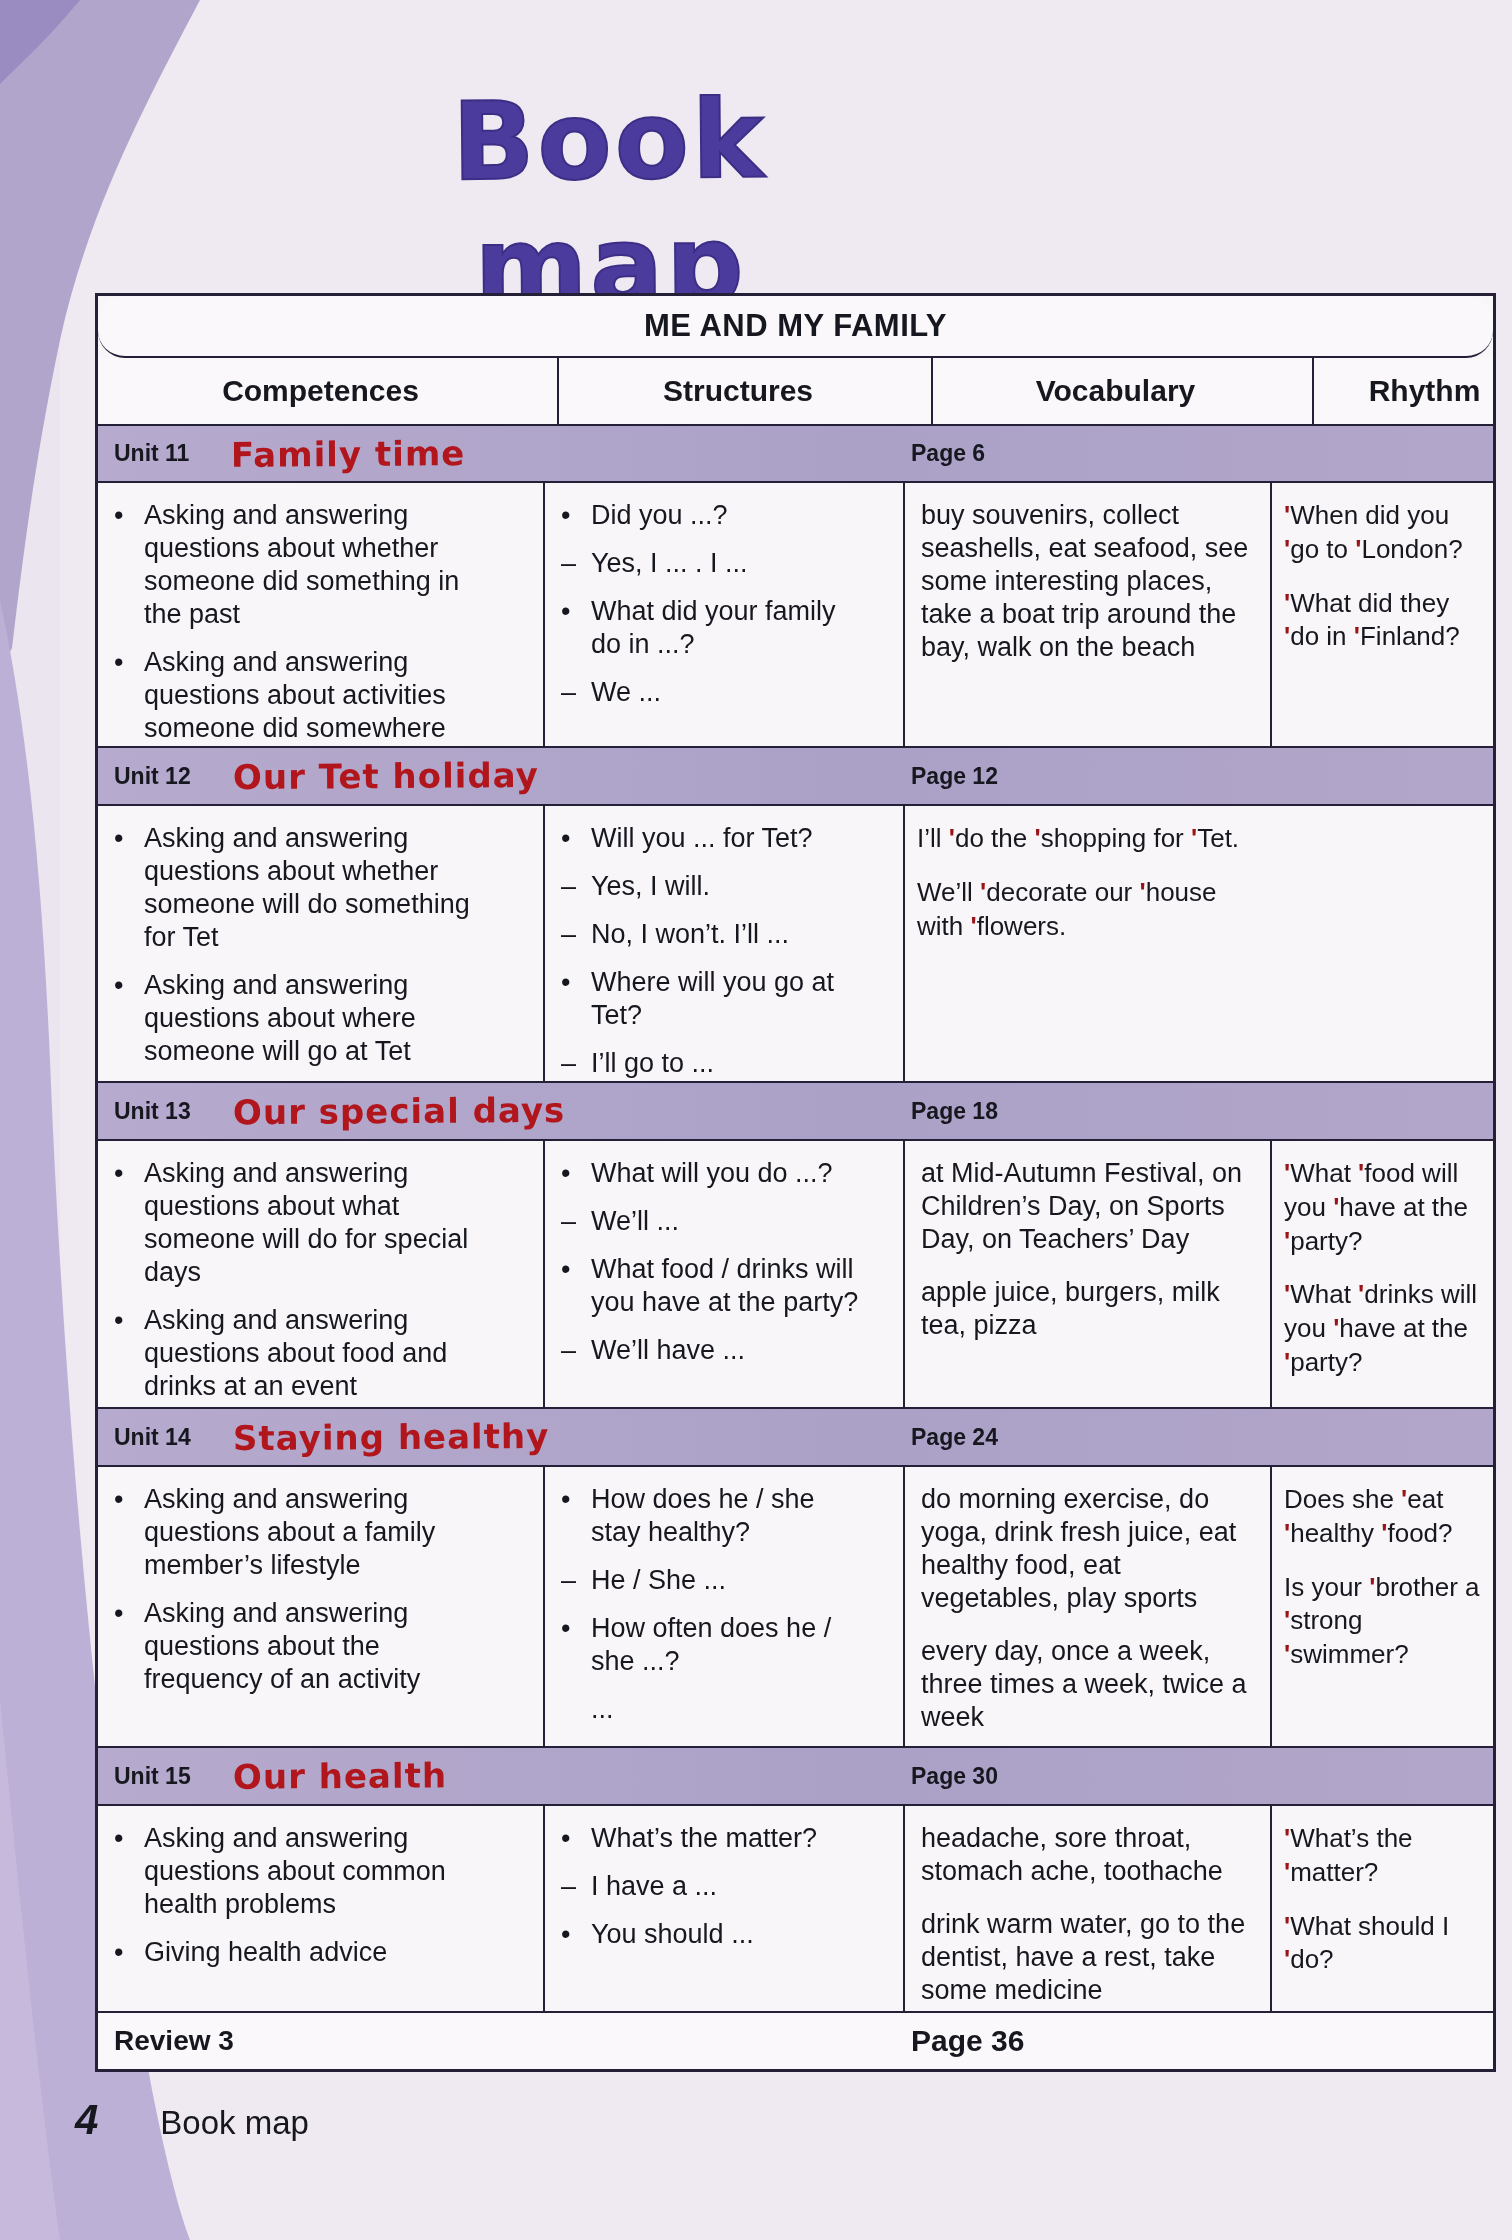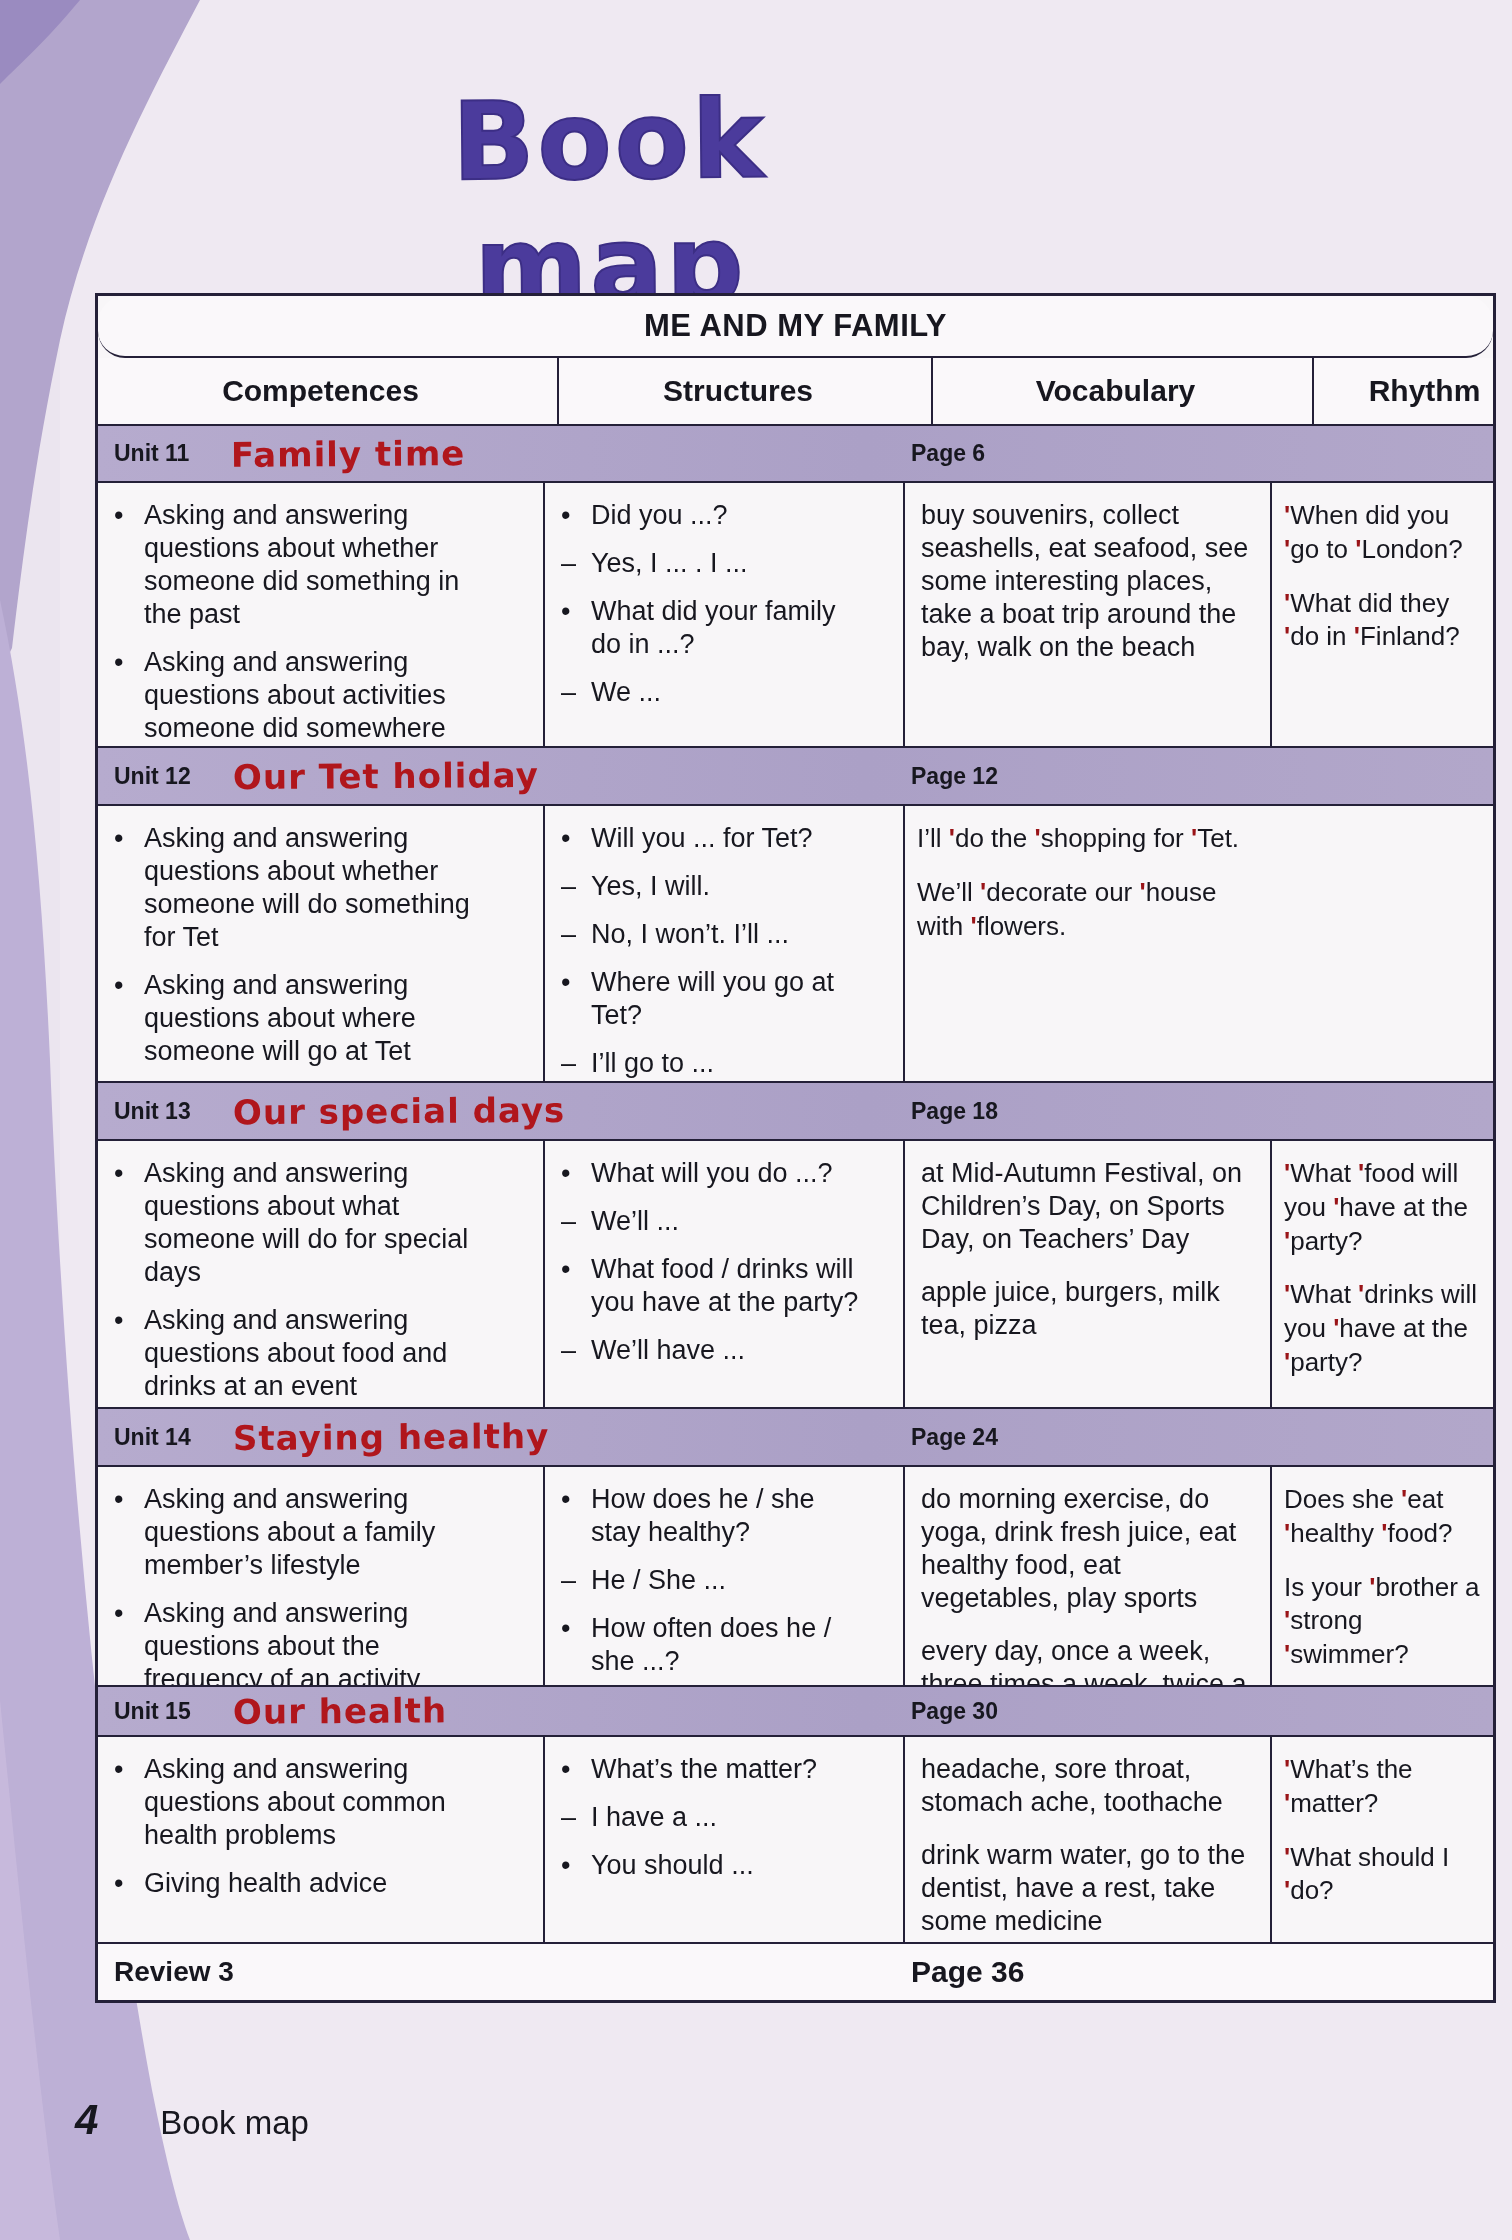--- a/index.html
+++ b/index.html
@@ -206,21 +206,21 @@
       <p><span class="stress">'</span>What <span class="stress">'</span>food will you <span class="stress">'</span>have at the <span class="stress">'</span>party?</p>
       <p><span class="stress">'</span>What <span class="stress">'</span>drinks will you <span class="stress">'</span>have at the <span class="stress">'</span>party?</p>
     </div>
   </div>
 
   <div class="trow band" style="height:58px">
     <span class="unit-label">Unit 14</span>
     <span class="unit-title">Staying healthy</span>
     <span class="page-label">Page 24</span>
   </div>
-  <div class="trow content" style="height:220px">
+  <div class="trow content" style="height:281px">
     <div class="cell comp">
       <div class="li">
           <span class="mk"></span>
           <span class="tx">Asking and answering questions about a family member’s lifestyle</span>
         </div>
       <div class="li">
           <span class="mk"></span>
           <span class="tx">Asking and answering questions about the frequency of an activity</span>
         </div>
     </div>
@@ -245,21 +245,21 @@
     <div class="cell vocab">
       <p>do morning exercise, do yoga, drink fresh juice, eat healthy food, eat vegetables, play sports</p>
       <p>every day, once a week, three times a week, twice a week</p>
     </div>
     <div class="cell rhythm">
       <p>Does she <span class="stress">'</span>eat <span class="stress">'</span>healthy <span class="stress">'</span>food?</p>
       <p>Is your <span class="stress">'</span>brother a <span class="stress">'</span>strong <span class="stress">'</span>swimmer?</p>
     </div>
   </div>
 
-  <div class="trow band" style="height:50px">
+  <div class="trow band" style="height:58px">
     <span class="unit-label">Unit 15</span>
     <span class="unit-title">Our health</span>
     <span class="page-label">Page 30</span>
   </div>
   <div class="trow content" style="height:207px">
     <div class="cell comp">
       <div class="li">
           <span class="mk"></span>
           <span class="tx">Asking and answering questions about common health problems</span>
         </div>

